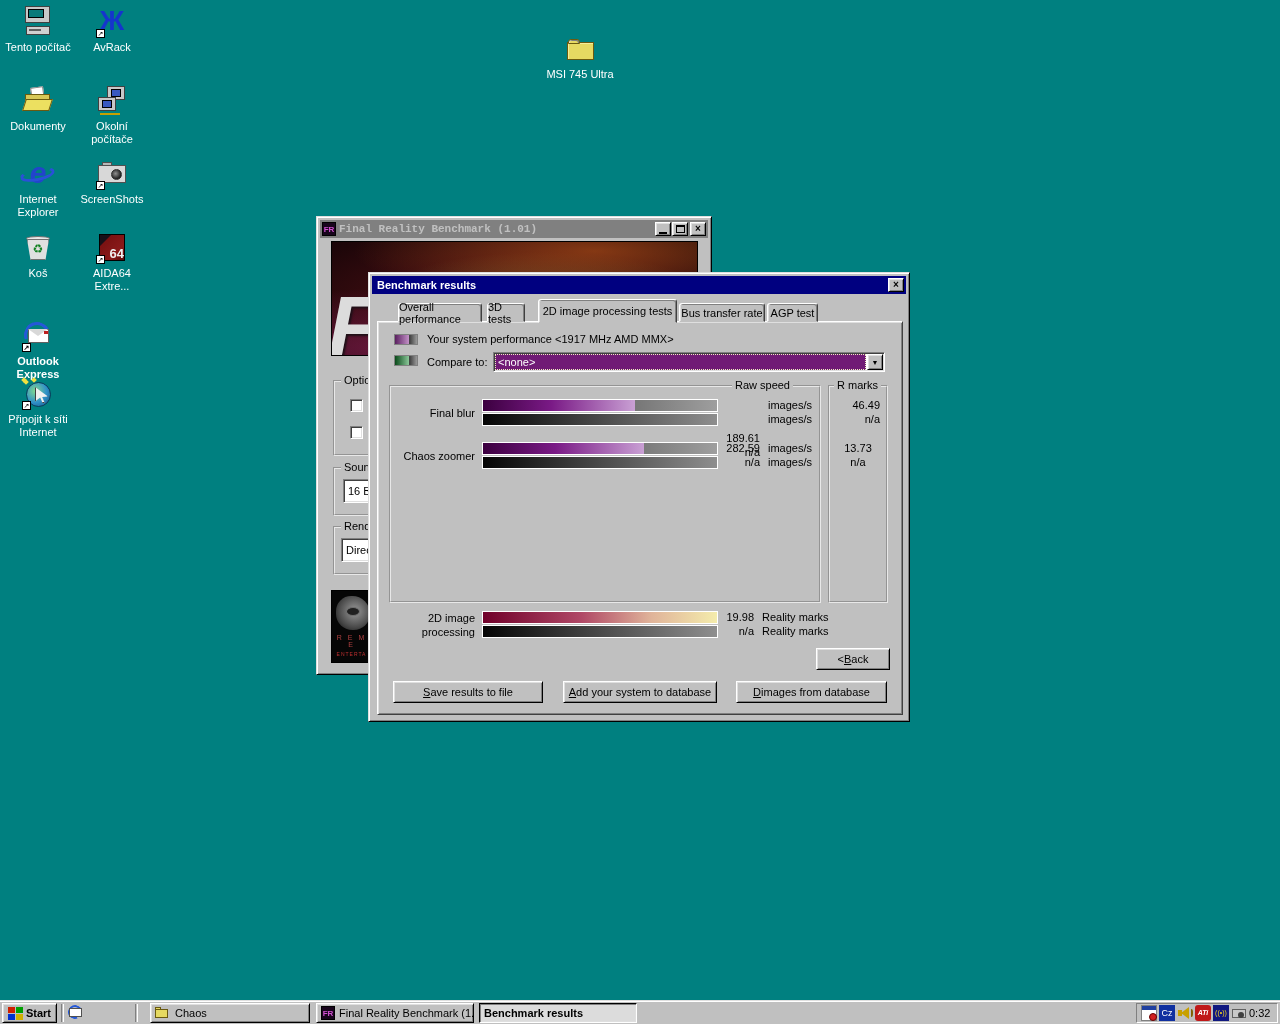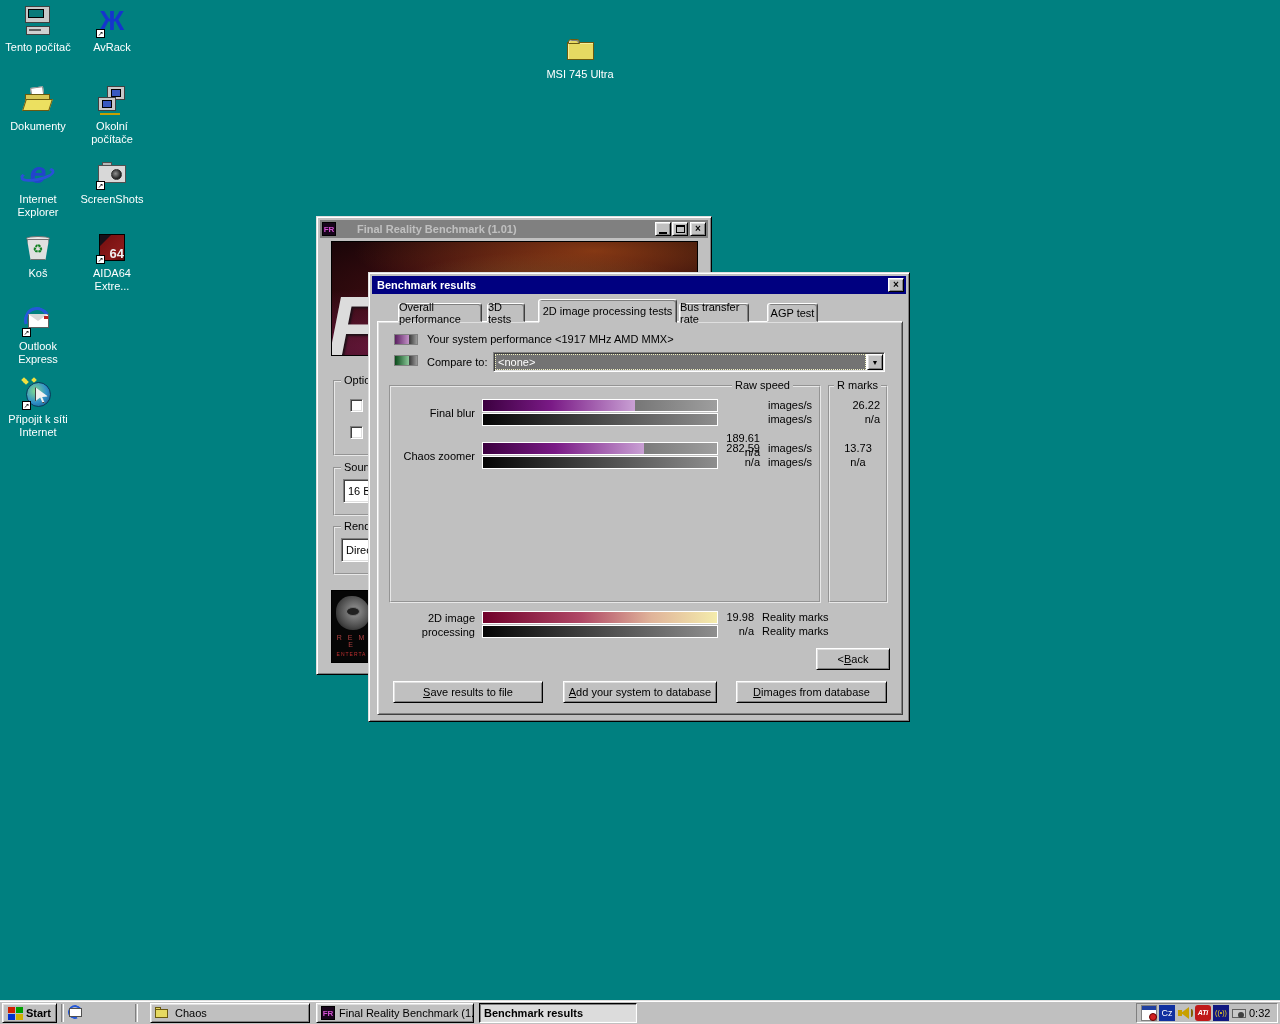--- a/index.html
+++ b/index.html
@@ -196,21 +196,21 @@
   <div class="dlabel">Koš</div>
 </div>
 <div class="dicon" style="left:75px;top:232px;">
   <div class="iart i-aida">
     <div class="sq"></div>
       <span class="n">64</span>
     <span class="shortcut">↗</span>
   </div>
   <div class="dlabel">AIDA64 Extre...</div>
 </div>
-<div class="dicon" style="left:1px;top:305px;">
+<div class="dicon" style="left:1px;top:320px;font-weight:bold;">
   <div class="iart i-out">
     <div class="arc"></div>
       <div class="env"></div>
       <div class="flap"></div>
       <div class="stamp"></div>
     <span class="shortcut">↗</span>
   </div>
   <div class="dlabel">Outlook Express</div>
 </div>
 <div class="dicon" style="left:1px;top:378px;">
@@ -228,21 +228,21 @@
   <div class="iart i-folder">
     <div class="tab"></div>
       <div class="body"></div>
   </div>
   <div class="dlabel">MSI 745 Ultra</div>
 </div>
 
 <div class="abs win" style="left:316px;top:216px;width:396px;height:459px;z-index:5;">
   <div class="titlebar" style="background:#808080;">
     <div class="fr-ic">FR</div>
-    <span style="color:#c0c0c0;font-weight:bold;margin-left:21px;flex:1;overflow:hidden;white-space:nowrap;">Final Reality Benchmark (1.01)</span>
+    <span style="color:#c0c0c0;font-weight:bold;margin-left:3px;flex:1;overflow:hidden;white-space:nowrap;font-family:Liberation Mono, monospace;">Final Reality Benchmark (1.01)</span>
     <div class="btn99 tb-btn">
         <span class="tb-glyph-min"></span>
       </div>
     <div class="btn99 tb-btn" style="margin-left:1px;">
         <span class="tb-glyph-max"></span>
       </div>
     <div class="btn99 tb-btn" style="margin-left:2px;">×</div>
   </div>
 
   <div class="abs banner" style="left:14px;top:24px;width:367px;height:115px;">
@@ -284,43 +284,43 @@
     <span style="color:#fff;font-weight:bold;margin-left:3px;flex:1;">Benchmark results</span>
     <div class="btn99 tb-btn">×</div>
   </div>
 
   <div class="abs" style="left:8px;top:48px;width:526px;height:394px;background:#c0c0c0;z-index:1;
        border:1px solid;border-color:#fff #404040 #404040 #fff;box-shadow:inset 1px 1px 0 #dfdfdf, inset -1px -1px 0 #808080;"></div>
 
   <div class="tab" style="left:29px;width:84px;">Overall performance</div>
   <div class="tab" style="left:118px;width:38px;">3D tests</div>
   <div class="tab active" style="left:169px;width:139px;">2D image processing tests</div>
-  <div class="tab" style="left:310px;width:70px;">Bus transfer rate</div>
+  <div class="tab" style="left:310px;width:86px;">Bus transfer rate</div>
   <div class="tab" style="left:398px;width:51px;">AGP test</div>
 
   <div class="swatch purple" style="left:25px;top:61px;z-index:2;"></div>
   <span class="abs" style="left:58px;top:60px;z-index:2;">Your system performance &lt;1917 MHz AMD MMX&gt;</span>
   <div class="swatch green" style="left:25px;top:82px;z-index:2;"></div>
   <span class="abs" style="left:58px;top:83px;z-index:2;">Compare to:</span>
 
   <div class="abs sunk" style="left:124px;top:79px;width:392px;height:20px;background:#fff;z-index:2;">
-    <div class="abs" style="left:1px;top:1px;right:18px;bottom:1px;background:#737373;outline:1px dotted #f0f0c0;outline-offset:-1px;">
+    <div class="abs" style="left:1px;top:1px;right:18px;bottom:1px;background:#701a75;outline:1px dotted #f0f0c0;outline-offset:-1px;">
       <span style="color:#fff;position:absolute;left:3px;top:2px;">&lt;none&gt;</span>
     </div>
     <div class="btn99 abs" style="right:1px;top:1px;width:16px;bottom:1px;font-size:7px;">▼</div>
   </div>
 
   <div class="abs groupbox" style="left:20px;top:112px;width:432px;height:218px;z-index:2;">
     <span class="gb-caption" style="right:26px;">Raw speed</span>
   </div>
 
   <div class="abs groupbox" style="left:459px;top:112px;width:60px;height:218px;z-index:2;">
     <span class="gb-caption" style="left:4px;">R marks</span>
     <div class="abs" style="right:6px;top:11px;width:44px;text-align:right;line-height:14px;">
-      <div>26.22</div>
+      <div>46.49</div>
       <div>n/a</div>
     </div>
     <div class="abs" style="right:6px;top:54px;width:44px;text-align:center;line-height:14px;">
       <div>13.73</div>
       <div>n/a</div>
     </div>
   </div>
 
   <div class="abs" style="left:20px;top:126px;width:86px;height:27px;display:flex;align-items:center;justify-content:flex-end;z-index:3;">Final blur</div>
   <div class="meter" style="left:113px;top:126px;z-index:3;">

